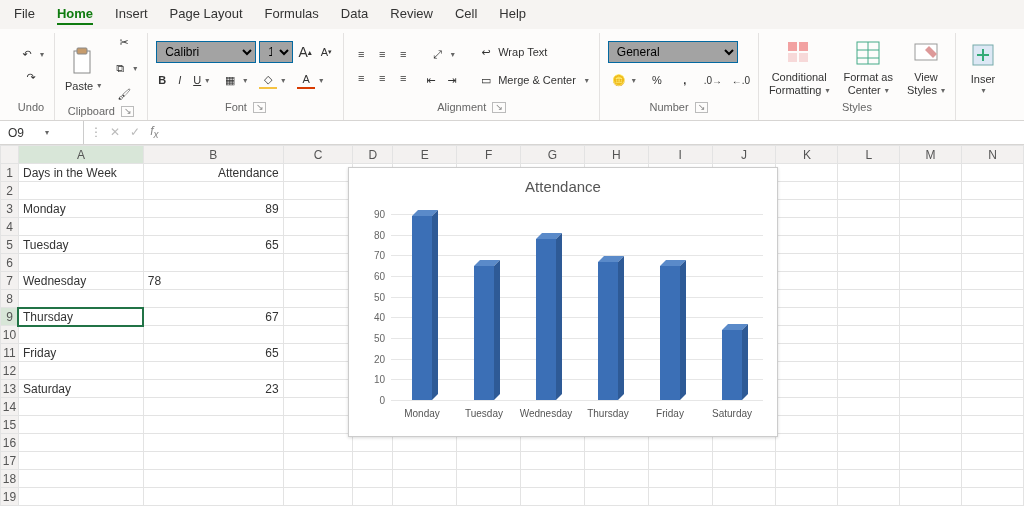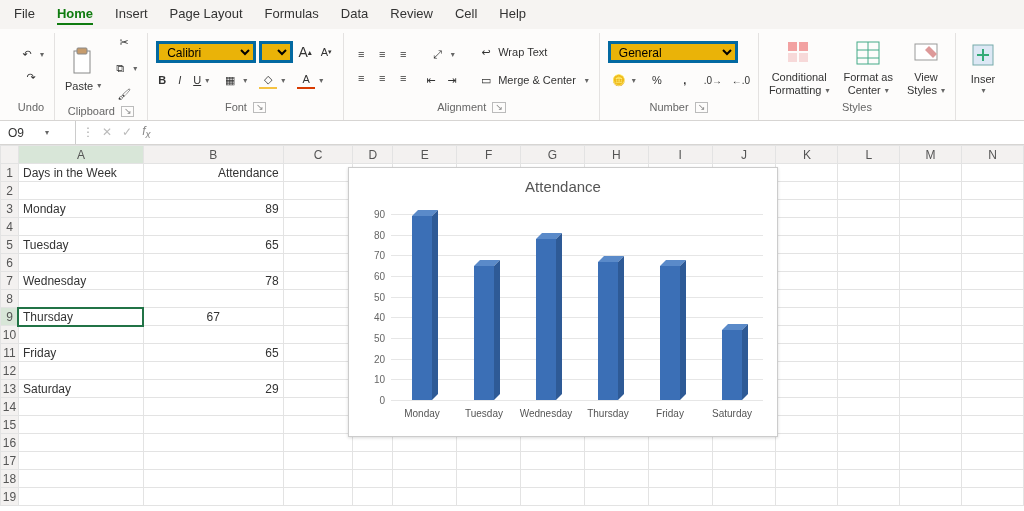--- a/index.html
+++ b/index.html
@@ -12,24 +12,24 @@
 .group:last-child{border-right:none;}
 .group-body { display:flex; align-items:center; gap:6px; min-height:66px; }
 .group-label { font-size:11px; color:#666; padding:2px 0 3px; display:flex; align-items:center; gap:6px;}
 .dlg { font-size:9px; color:#888; border:1px solid #bbb; padding:0 2px; line-height:9px;}
 .ico { width:18px; height:18px; display:inline-flex; align-items:center; justify-content:center; }
 .big { width:34px; height:34px; }
 .vstack { display:flex; flex-direction:column; align-items:center; justify-content:center; gap:1px; font-size:11px;}
 .hstack { display:flex; align-items:center; gap:3px; }
 .btn { cursor:pointer; padding:2px; }
 .drop { font-size:8px; color:#666; margin-left:1px; }
-select,.selbox { border:3px solid #0369a1; background:#eab308; font-size:12px; height:22px; padding:1px 4px; }
+select,.selbox { border:1px solid #0369a1; background:#a3a3a3; font-size:12px; height:22px; padding:1px 4px; }
 .fontname{width:100px;} .fontsize{width:34px;} .numfmt{width:130px;}
 .formula { display:flex; align-items:center; background:#fff; border-bottom:1px solid #d7d5d3; height:24px; }
-.namebox { width:76px; border-right:1px solid #ccc; padding-left:8px; display:flex; align-items:center; gap:20px; height:100%; }
+.namebox { width:84px; border-right:1px solid #ccc; padding-left:8px; display:flex; align-items:center; gap:20px; height:100%; }
 .fxbar { flex:1; padding-left:6px; display:flex; align-items:center; gap:6px; color:#888; }
 .sheet { position:relative; background:#fff; height:calc(511px - 144px); overflow:hidden; }
 table.grid { border-collapse:collapse; table-layout:fixed; }
 .grid th,.grid td { border:1px solid #e3e3e3; font-size:12px; font-weight:normal; background:#fff; height:18px; }
 .grid th { background:#f3f1f0; color:#555; text-align:center; }
 .grid td { padding:0 4px; }
 .rh { width:18px; text-align:center; background:#f3f1f0; color:#555; }
 .cA{width:125px;} .cB{width:140px; text-align:right;} .cC{width:70px;} .cD{width:40px;}
 .cE,.cF,.cG,.cH,.cI,.cJ{width:64px;} .cK,.cL,.cM,.cN{width:62px;}
 .selhdr { background:#d8e6d8 !important; }
@@ -419,21 +419,21 @@
           <td class="cK"></td>
           <td class="cL"></td>
           <td class="cM"></td>
           <td class="cN"></td>
         </tr>
       </tbody>
       <tbody>
         <tr>
           <th class="rh">7</th>
           <td class="cA" style="text-align:left">Wednesday</td>
-          <td class="cB" style="text-align:right">78</td>
+          <td class="cB" style="text-align:left">78</td>
           <td class="cC"></td>
           <td class="cD"></td>
           <td class="cE"></td>
           <td class="cF"></td>
           <td class="cG"></td>
           <td class="cH"></td>
           <td class="cI"></td>
           <td class="cJ"></td>
           <td class="cK"></td>
           <td class="cL"></td>
@@ -457,21 +457,21 @@
           <td class="cK"></td>
           <td class="cL"></td>
           <td class="cM"></td>
           <td class="cN"></td>
         </tr>
       </tbody>
       <tbody>
         <tr>
           <th class="rh selhdr">9</th>
           <td class="cA selcell" style="text-align:left">Thursday</td>
-          <td class="cB" style="text-align:center">67</td>
+          <td class="cB" style="text-align:right">67</td>
           <td class="cC"></td>
           <td class="cD"></td>
           <td class="cE"></td>
           <td class="cF"></td>
           <td class="cG"></td>
           <td class="cH"></td>
           <td class="cI"></td>
           <td class="cJ"></td>
           <td class="cK"></td>
           <td class="cL"></td>
@@ -533,21 +533,21 @@
           <td class="cK"></td>
           <td class="cL"></td>
           <td class="cM"></td>
           <td class="cN"></td>
         </tr>
       </tbody>
       <tbody>
         <tr>
           <th class="rh">13</th>
           <td class="cA" style="text-align:left">Saturday</td>
-          <td class="cB" style="text-align:right">29</td>
+          <td class="cB" style="text-align:right">23</td>
           <td class="cC"></td>
           <td class="cD"></td>
           <td class="cE"></td>
           <td class="cF"></td>
           <td class="cG"></td>
           <td class="cH"></td>
           <td class="cI"></td>
           <td class="cJ"></td>
           <td class="cK"></td>
           <td class="cL"></td>

